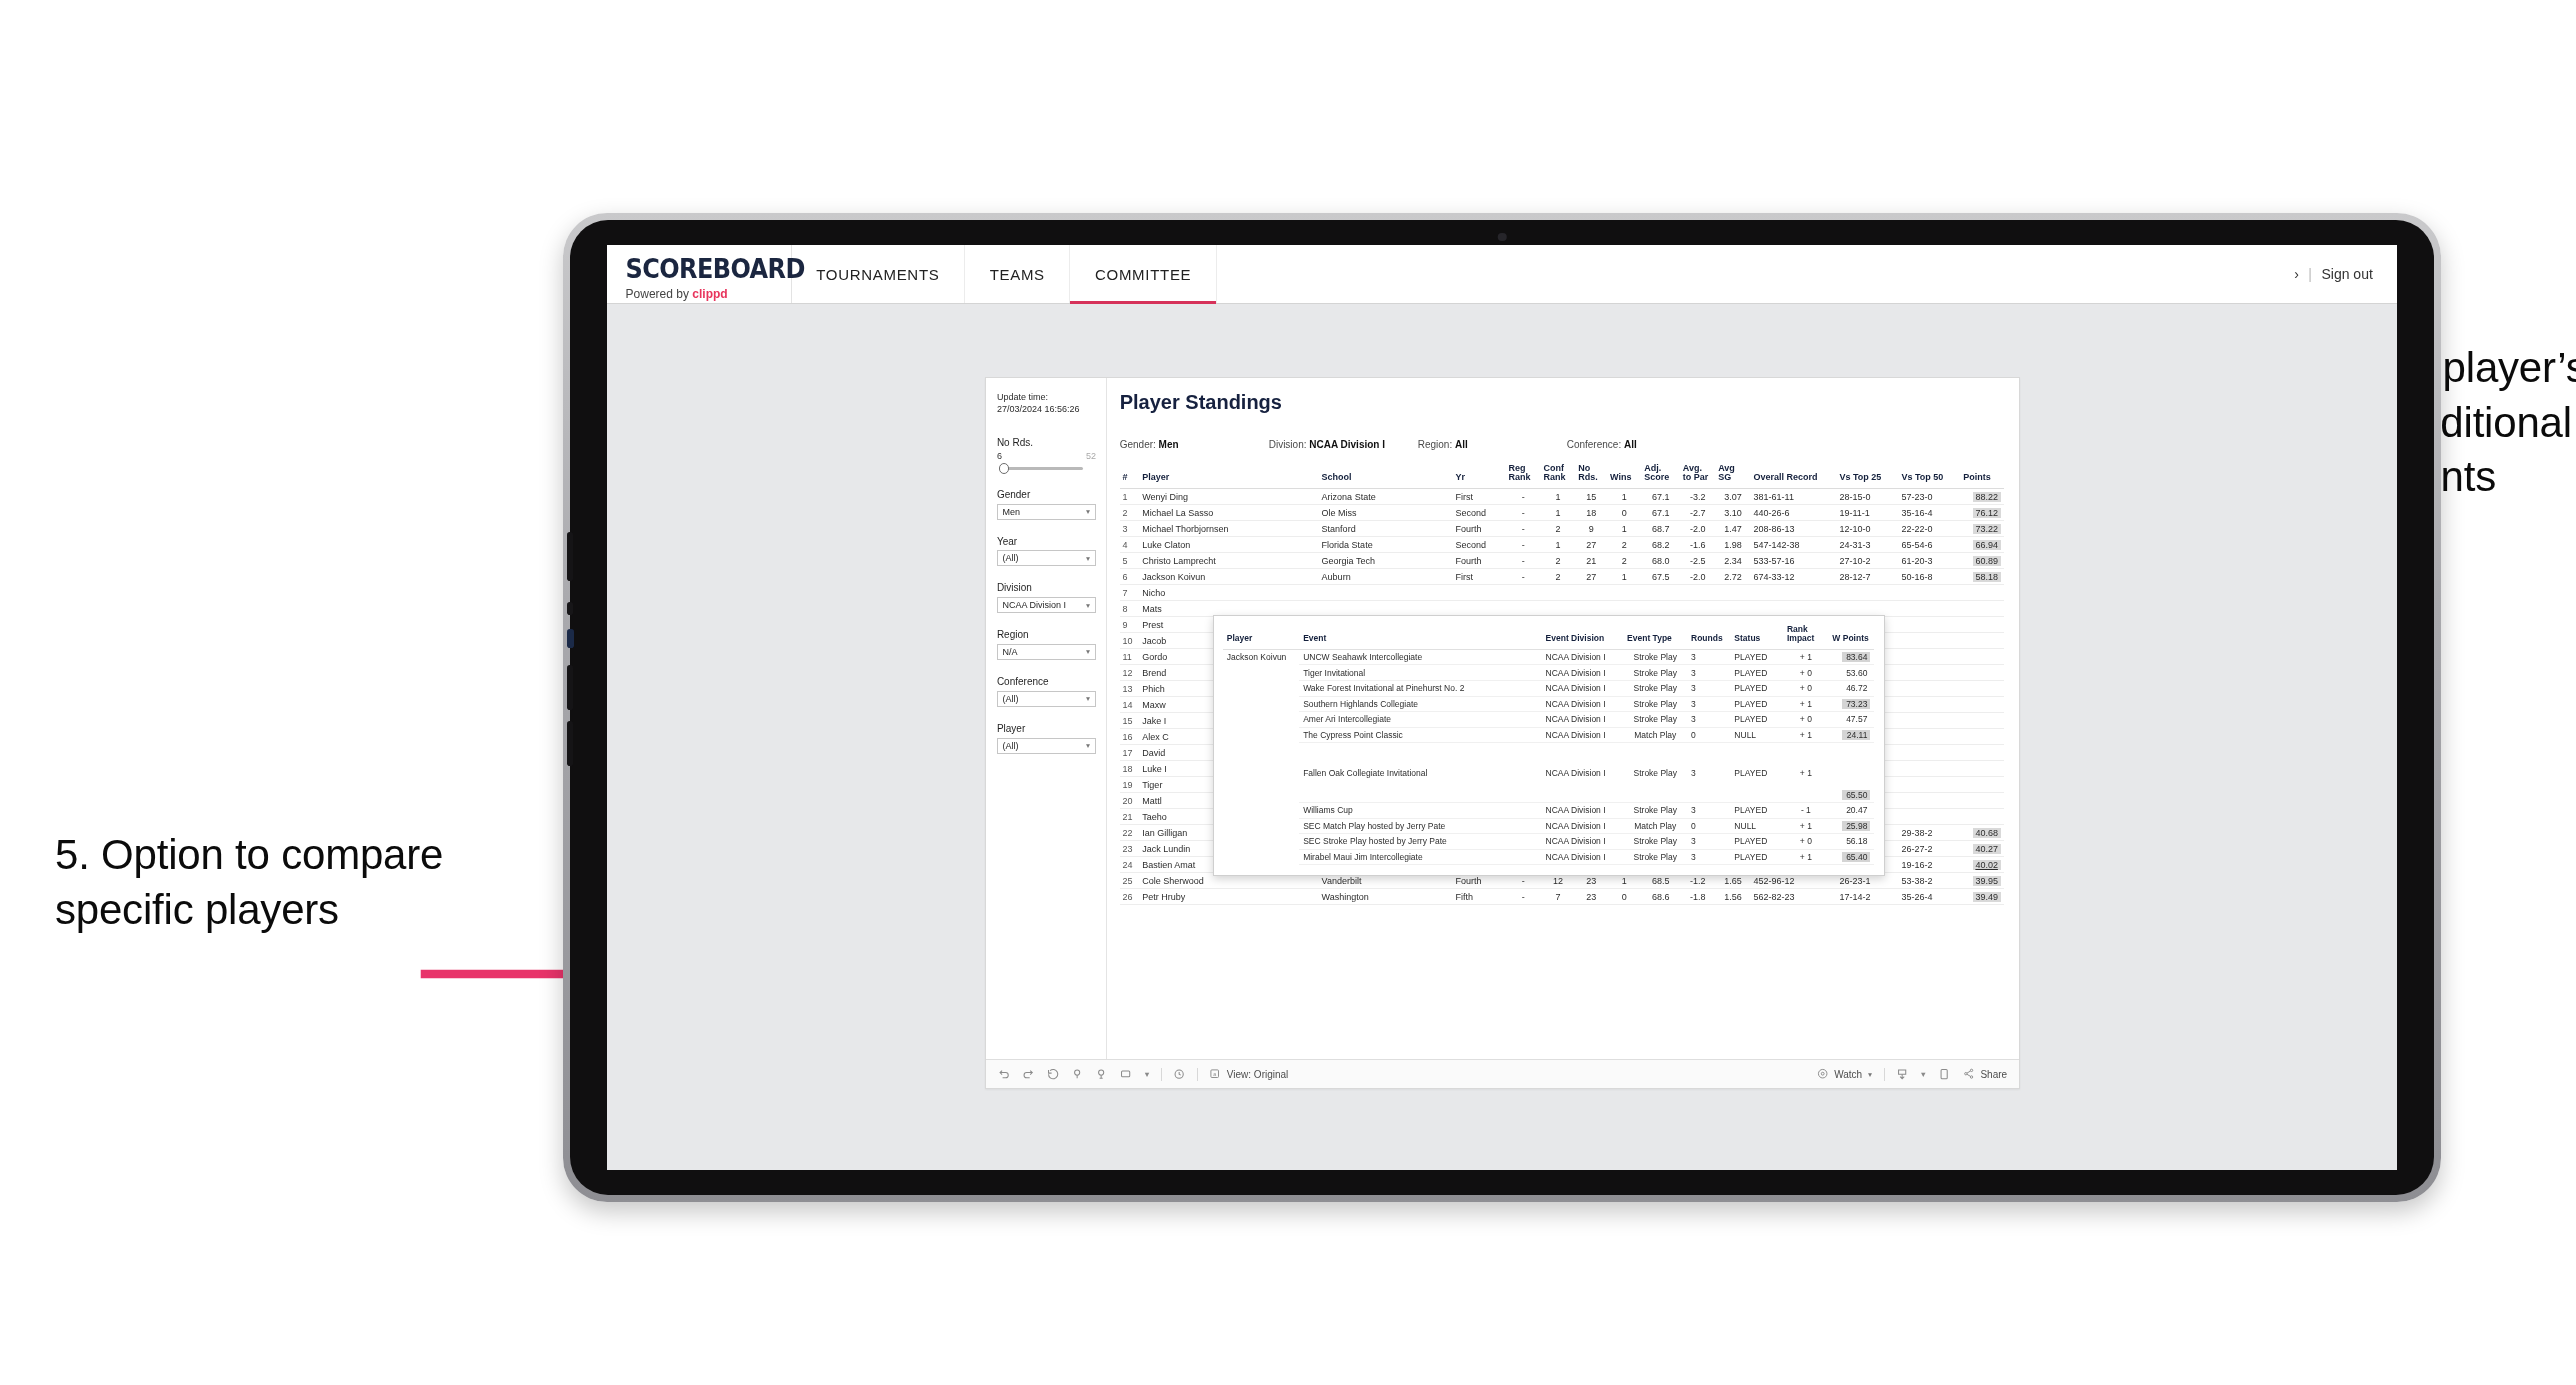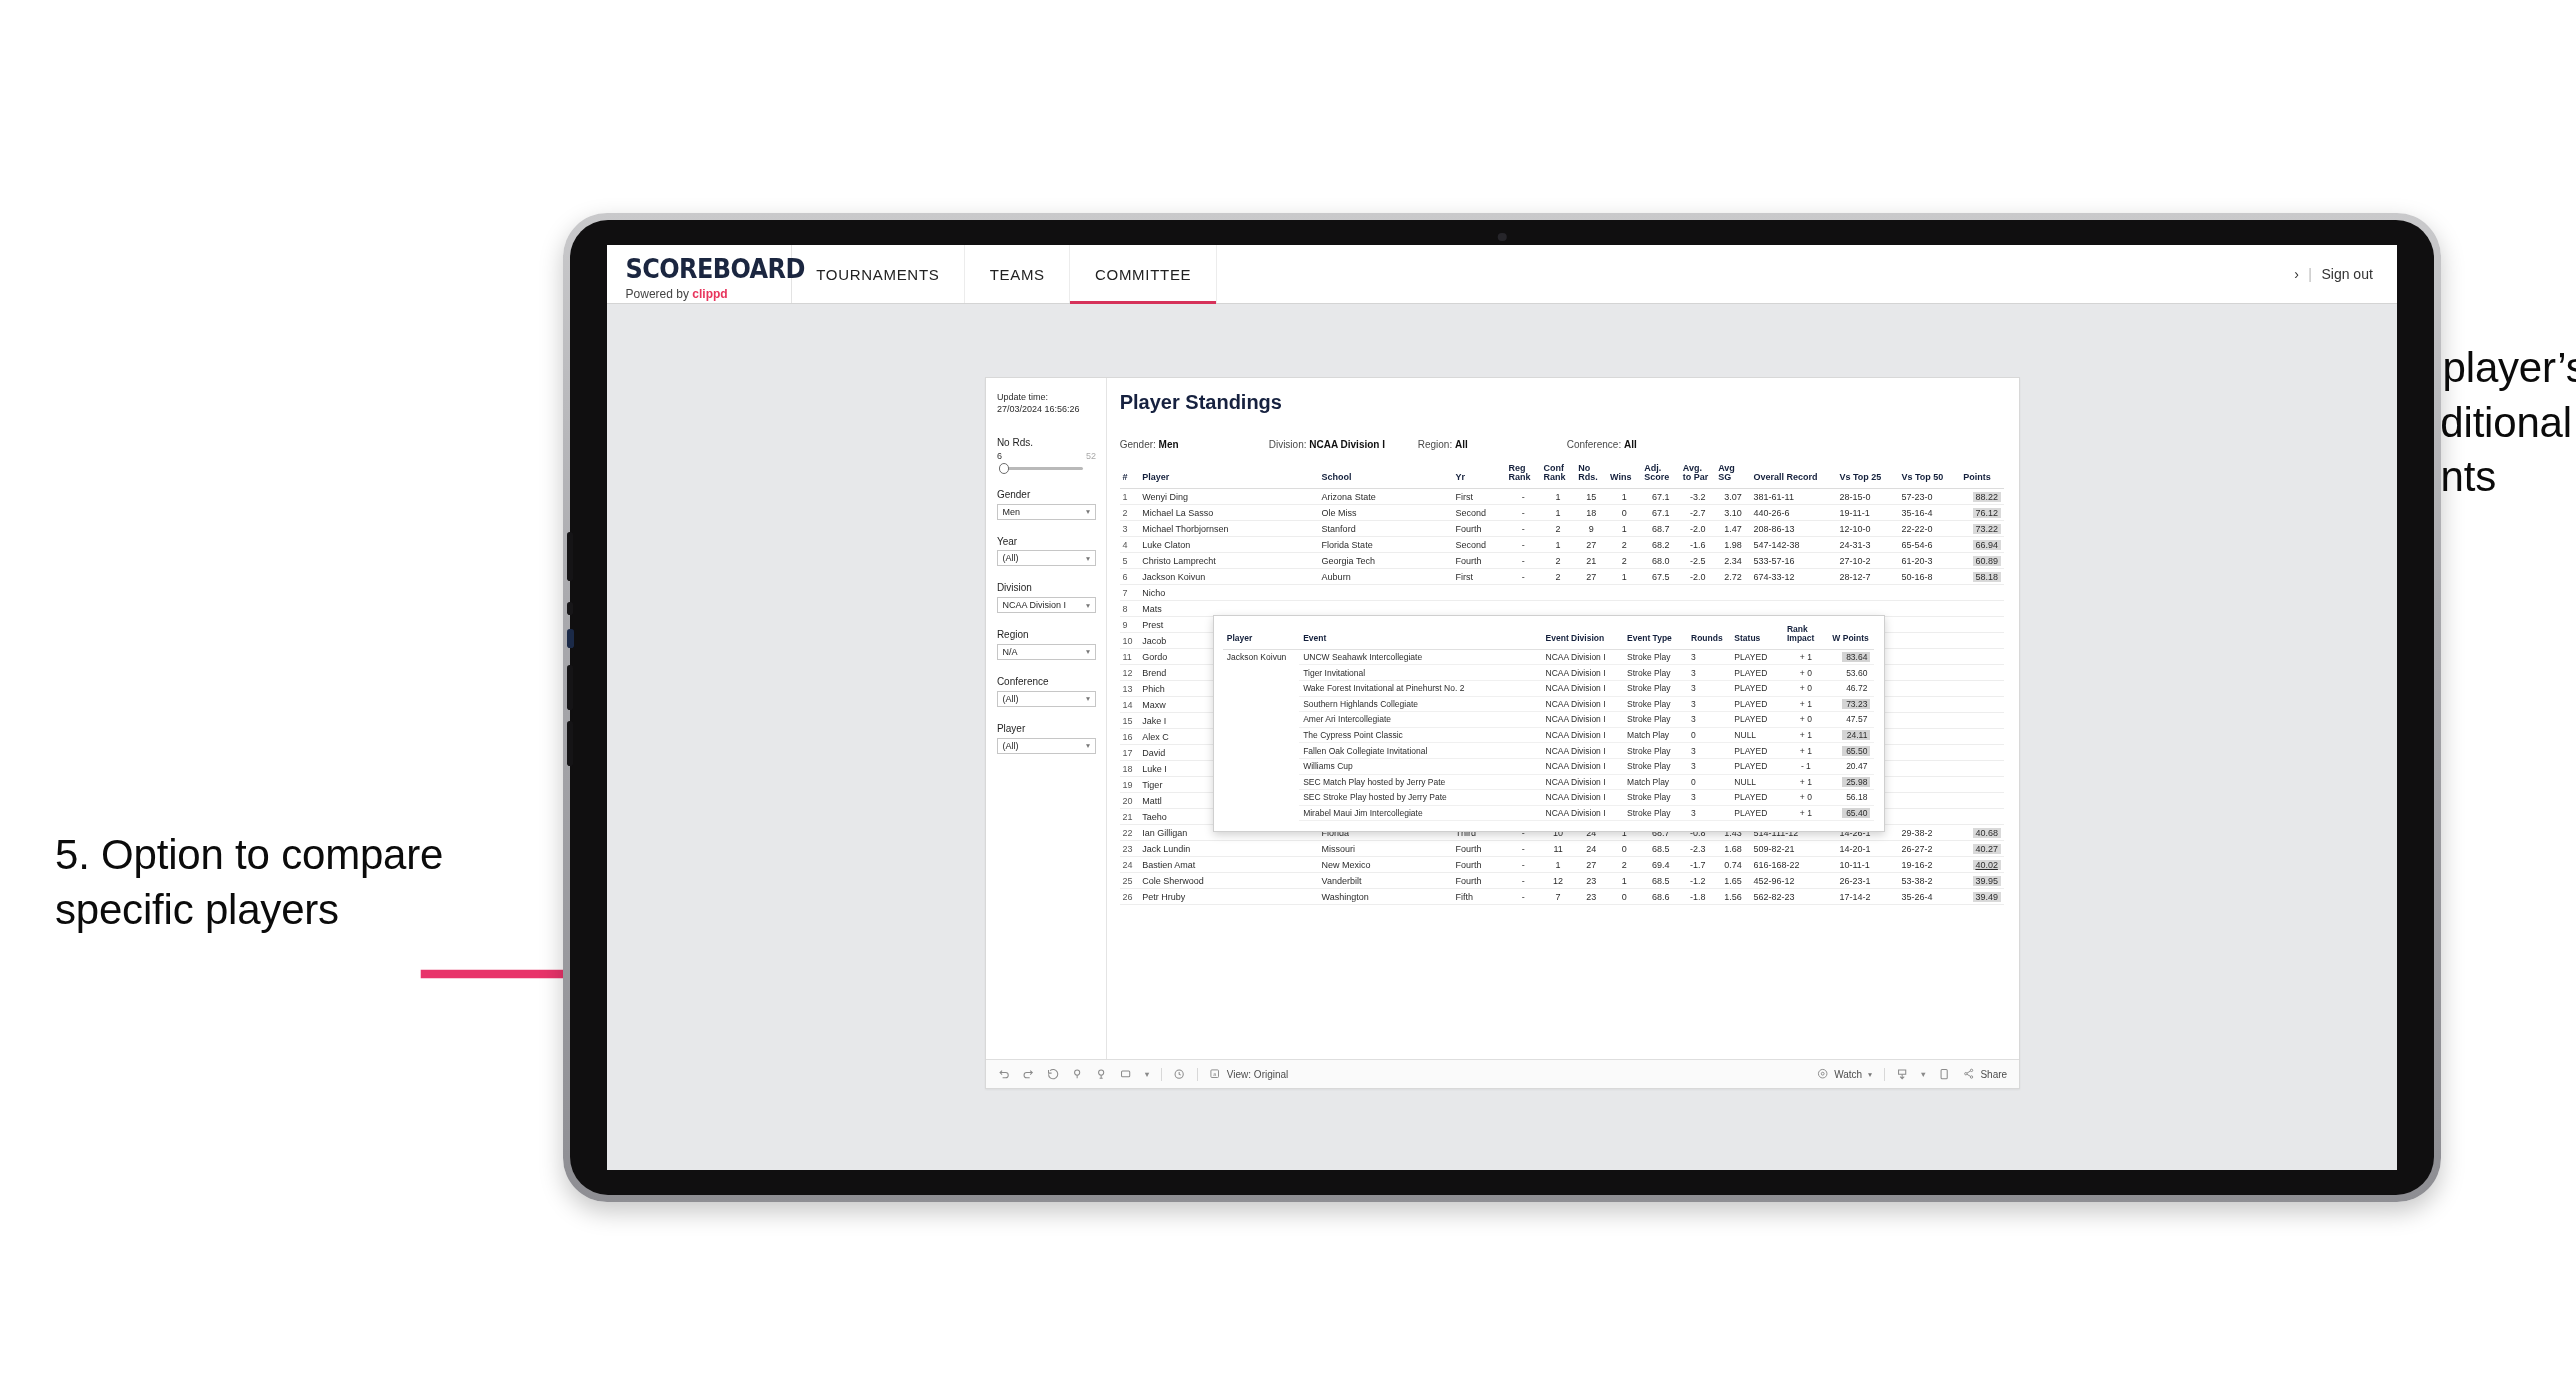--- a/index.html
+++ b/index.html
@@ -185,21 +185,21 @@
   #tooltip table { width: 100%; border-collapse: collapse; font-size: 8.5px; color:#2d2d2d; }
   #tooltip th {
     font-weight: 700; color:#14203c; text-align:left;
     padding: 0.9px 3.8px 4.7px 3.8px; vertical-align: bottom; line-height:1.15;
     border-bottom: 0.9px solid #e0e0e0;
   }
   #tooltip td { padding: 2.3px 3.8px; border-bottom: 0.9px solid #f0f0f0; white-space: nowrap; }
   .t-player { width: 74px; }
   .t-event  { width: 235px; margin-left: 16px; }
   .t-div    { width: 79px; }
-  .t-type   { width: 62px; }
+  .t-type   { width: 62px; text-align: center; }
   .t-rounds { width: 42px; text-align:left; }
   .t-status { width: 51px; }
   .t-impact { width: 44px; text-align:center; }
   .t-wp     { width: 44px; text-align:right; }
 
   
   #toolbar {
     height: 29px; border-top: 0.9px solid #dedede; background: #fafafa;
     display: flex; align-items: center; padding: 0 11.4px;
     font-size: 10px; color: #5a5a5a; gap: 10.4px;
@@ -909,21 +909,21 @@
                           <td class="t-wp"><span class="pts-chip" style="background: rgb(212, 212, 212);">24.11</span></td>
                         </tr>
                         <tr>
                           <td class="t-player" style="border-bottom: none;"></td>
                           <td class="t-event">Fallen Oak Collegiate Invitational</td>
                           <td class="t-div">NCAA Division I</td>
                           <td class="t-type">Stroke Play</td>
                           <td class="t-rounds">3</td>
                           <td class="t-status">PLAYED</td>
                           <td class="t-impact">+ 1</td>
-                          <td class="t-wp"><span class="pts-chip" style="background: rgb(212, 212, 212);">65.50</span></td>
+                          <td class="t-wp"><span class="pts-chip" style="background: rgb(212, 212, 212); margin-top: 44px;">65.50</span></td>
                         </tr>
                         <tr>
                           <td class="t-player" style="border-bottom: none;"></td>
                           <td class="t-event">Williams Cup</td>
                           <td class="t-div">NCAA Division I</td>
                           <td class="t-type">Stroke Play</td>
                           <td class="t-rounds">3</td>
                           <td class="t-status">PLAYED</td>
                           <td class="t-impact">- 1</td>
                           <td class="t-wp"><span class="pts-chip">20.47</span></td>

